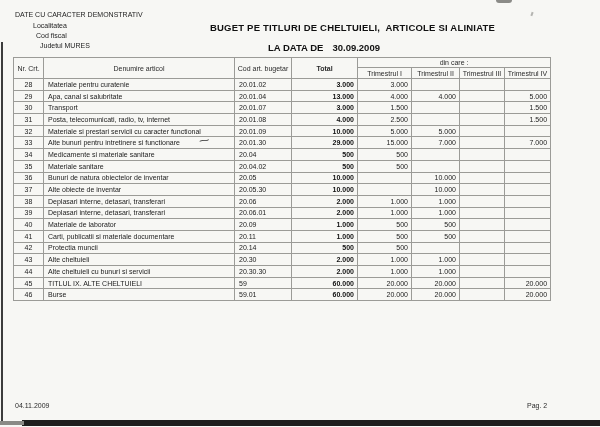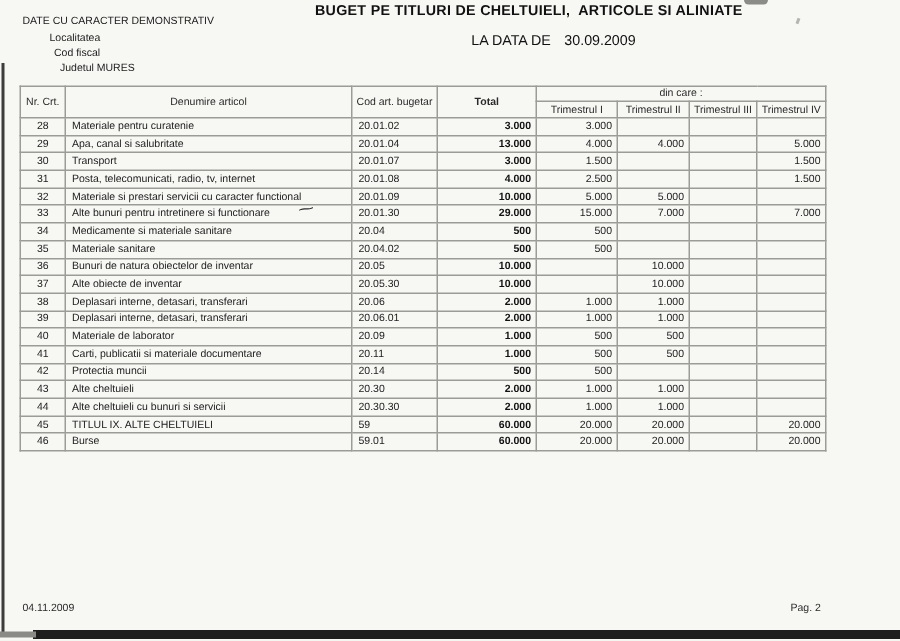--- a/index.html
+++ b/index.html
@@ -17,23 +17,23 @@
   .speck { position:absolute; left:531px; top:12px; width:2px; height:4px; background:#b4b4b0; transform:rotate(20deg); }
 
   
   .corner { position:absolute; left:15px; top:11px; font-size:7px; color:#1c1c1c; }
   .corner .l1 { margin-left:0; }
   .corner .l2 { margin-left:18px; margin-top:4px; }
   .corner .l3 { margin-left:21px; margin-top:3px; }
   .corner .l4 { margin-left:25px; margin-top:3px; }
 
   
-  .title-wrap { position:absolute; left:210px; top:2px; width:260px; text-align:center; }
+  .title-wrap { position:absolute; left:210px; top:22px; width:260px; text-align:left; }
   .title { font-size:9.5px; font-weight:bold; letter-spacing:.2px; white-space:pre; color:#111; }
-  .subtitle { margin-top:9px; margin-left:58px; font-size:9.5px; font-weight:normal; color:#111; }
+  .subtitle { margin-top:9px; margin-left:58px; font-size:9.5px; font-weight:bold; color:#111; }
   .subtitle .date-val { margin-left:9px; }
 
   
   .tbl-wrap { position:absolute; left:13px; top:57px; }
   table { border-collapse:collapse; table-layout:fixed; width:537px; font-size:7px; color:#222; }
   th, td { border:1px solid #9b9b97; overflow:hidden; white-space:nowrap; font-weight:normal; }
   thead th { text-align:center; vertical-align:middle; font-size:7px; color:#2a2a2a; }
   .hr1 { height:10px; }
   .hr2 { height:11px; }
   th.h-total { font-weight:bold; }

